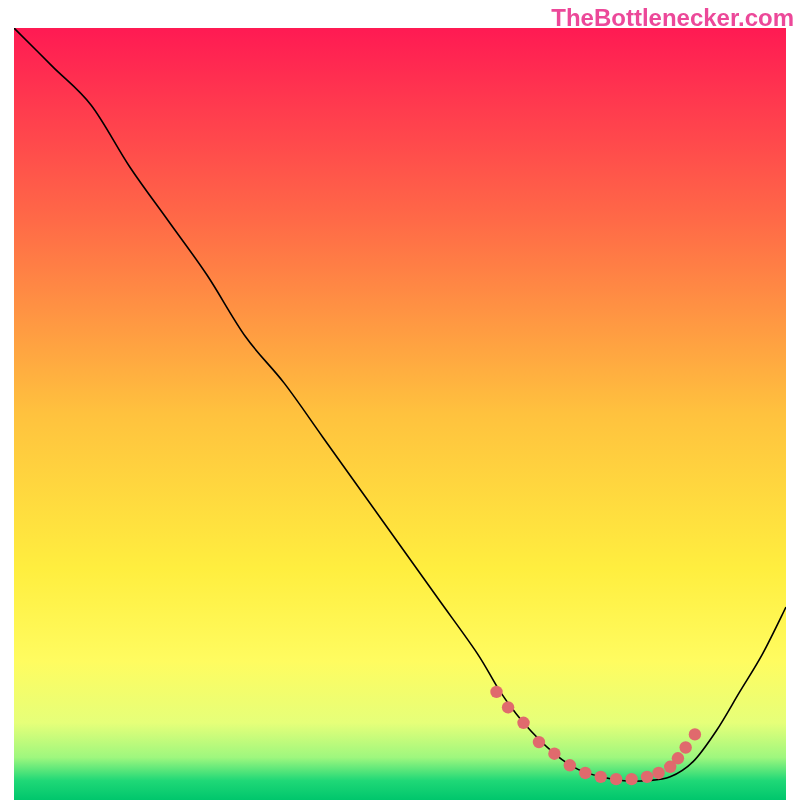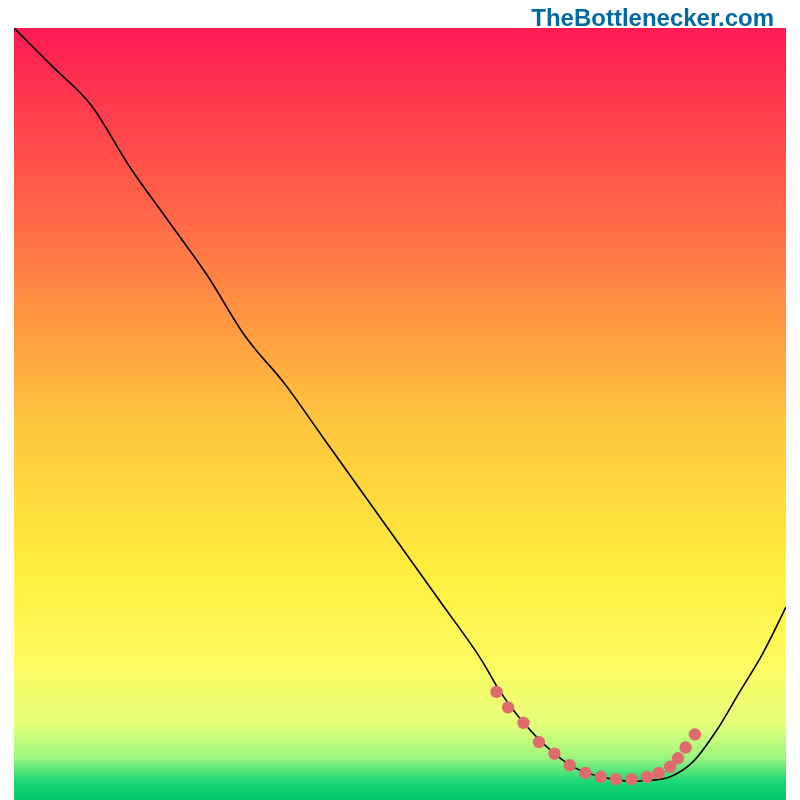--- a/index.html
+++ b/index.html
@@ -12,22 +12,22 @@
     font-family: Arial, Helvetica, sans-serif;
   }
   .wrap {
     position: relative;
     width: 800px;
     height: 800px;
   }
   .watermark {
     position: absolute;
     top: 4px;
-    right: 26px;
-    color: #0369a1;
+    right: 6px;
+    color: #ec4899;
     font-size: 24px;
     font-weight: 600;
     letter-spacing: 0px;
   }
   .plot {
     position: absolute;
     left: 14px;
     top: 28px;
     width: 772px;
     height: 772px;

